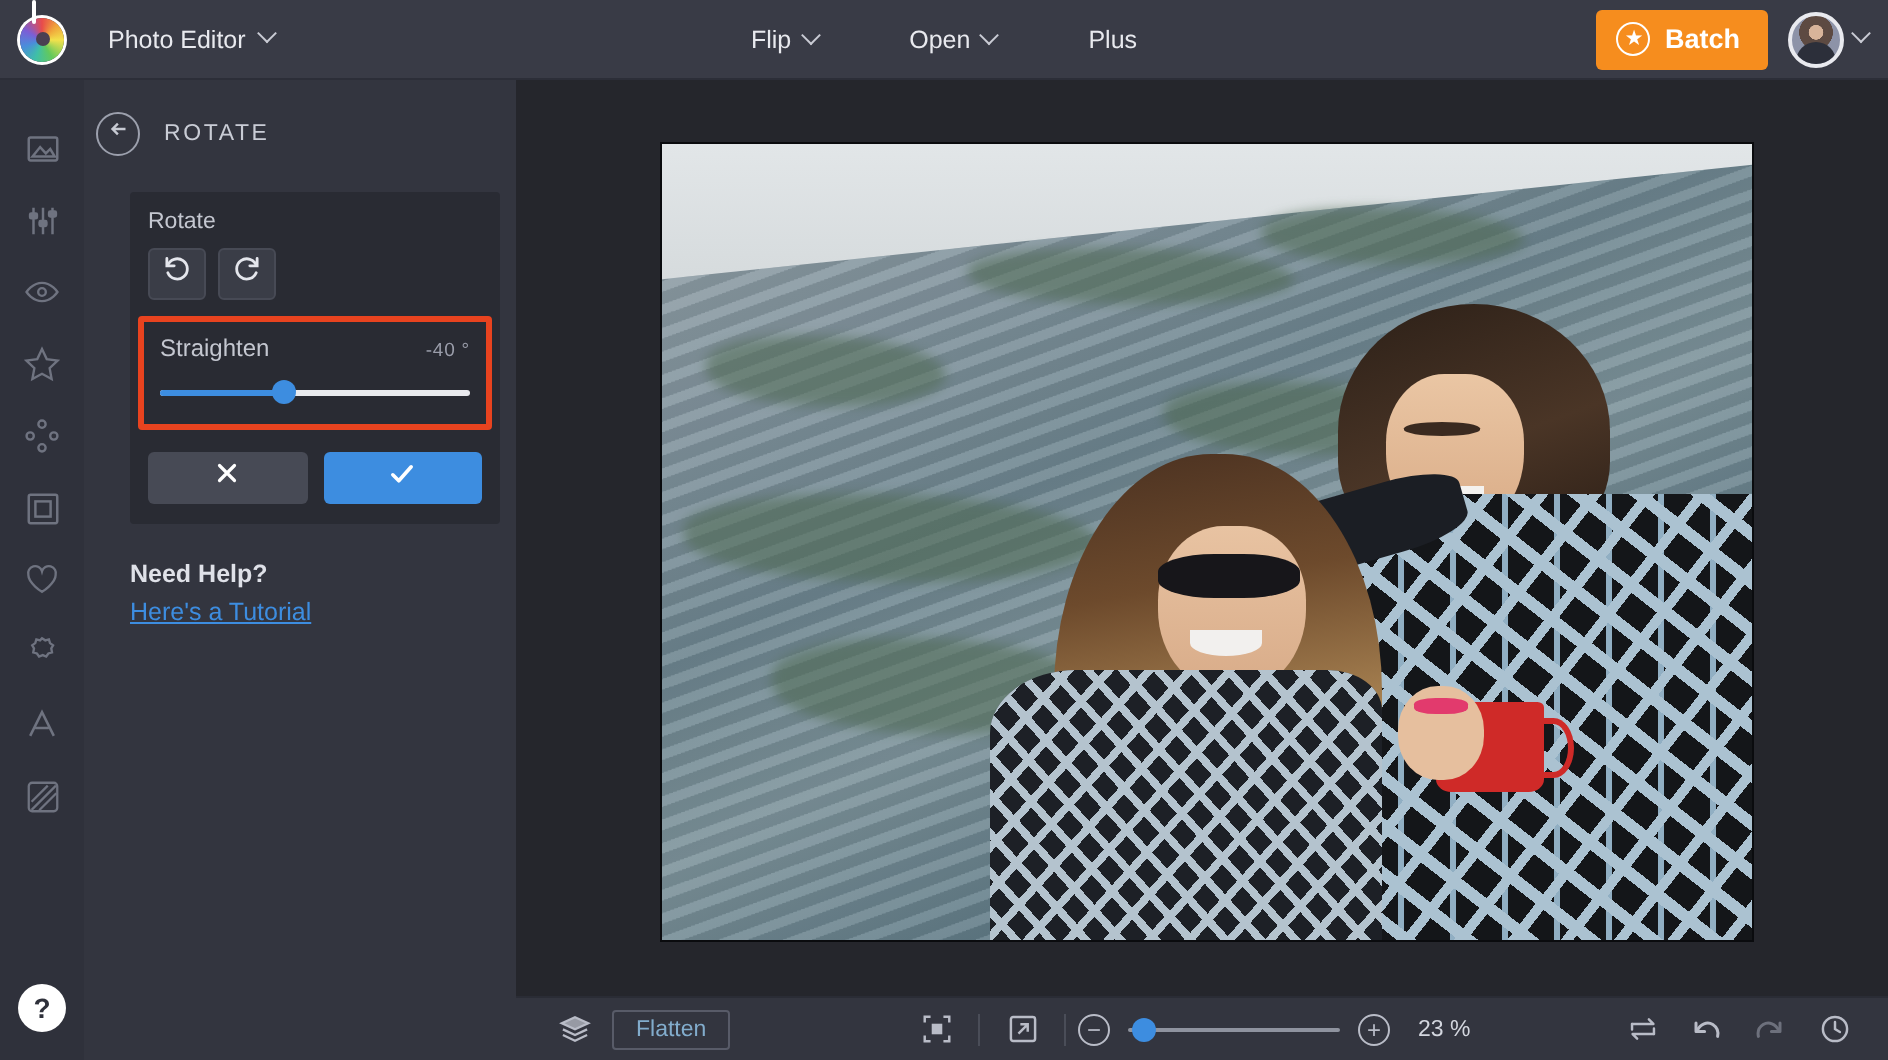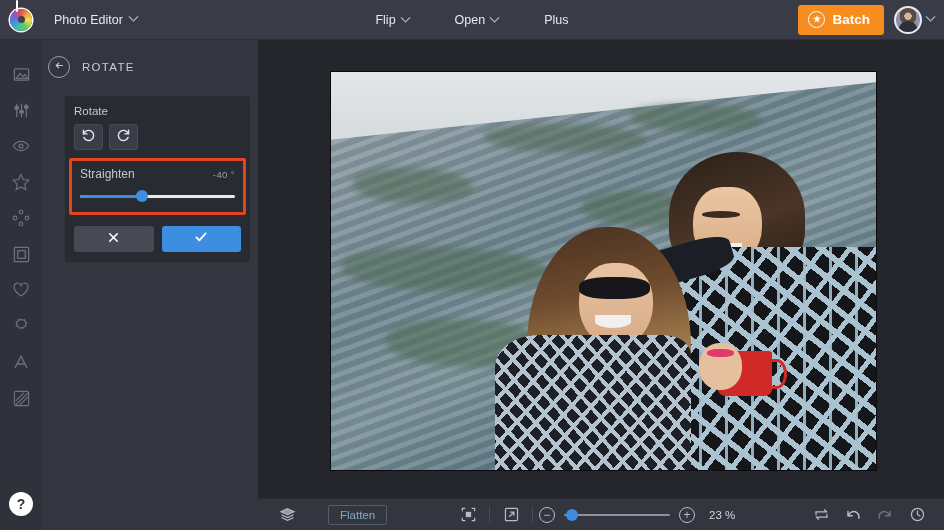--- a/index.html
+++ b/index.html
@@ -311,21 +311,21 @@
 
   
   .bottombar {
     position: absolute; left: 258px; top: 498px;
     width: 686px; height: 32px;
     background: #33353f;
     display: flex; align-items: center;
     border-top: 1px solid #2a2c35;
     color: #9b9fac;
   }
-  .bb-left { display: flex; align-items: center; gap: 26px; padding-left: 14px; }
+  .bb-left { display: flex; align-items: center; gap: 4px; padding-left: 14px; }
   .flatten-btn {
     height: 20px; padding: 0 11px;
     border: 1px solid #585b68; border-radius: 2px;
     color: #82accc; font-size: 11.5px;
     display: flex; align-items: center; cursor: pointer;
   }
   .bb-center {
     position: absolute; left: 0; right: 0;
     display: flex; align-items: center; justify-content: center; gap: 0;
     pointer-events: none;
@@ -542,20 +542,24 @@
         <div class="apply-btn">
           <span>
             <svg width="16" height="16" viewBox="0 0 16 16" fill="none" stroke="currentColor" stroke-width="1.8" stroke-linecap="round" stroke-linejoin="round">
               <path d="M3.4 8.4l3 3 6.2-7"></path>
             </svg>
           </span>
         </div>
       </div>
     </div>
 
+    <div class="help-block">
+      <div class="help-title">Need Help?</div>
+      <a class="help-link">Here's a Tutorial</a>
+    </div>
   </div>
 
   <div class="canvas">
     <div class="photo">
       <div class="photo-inner">
         <div class="bg-sky"></div>
         <div class="bg-cliff"></div>
         <div class="scrub" style="left:4%;top:24%;width:22%;height:9%;"></div>
         <div class="scrub" style="left:28%;top:13%;width:30%;height:7%;"></div>
         <div class="scrub" style="left:2%;top:44%;width:38%;height:11%;"></div>

